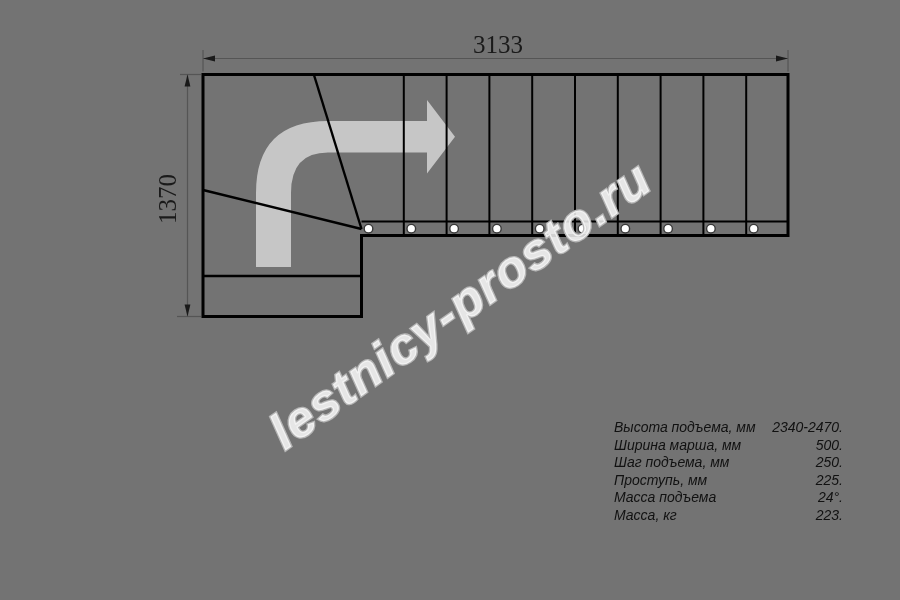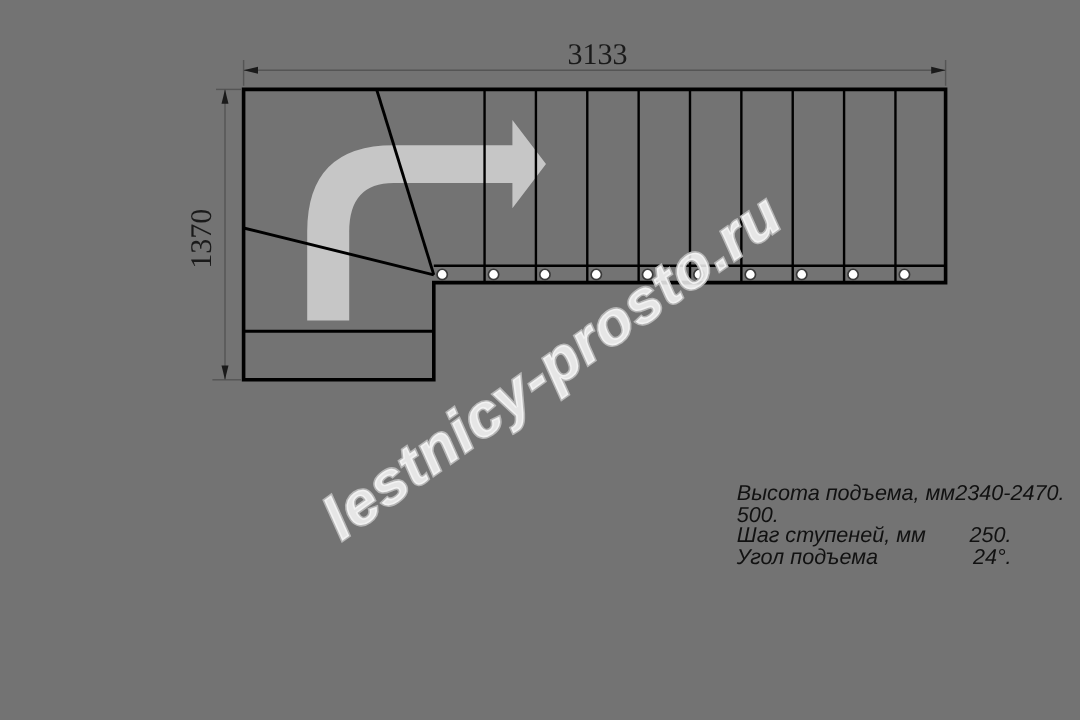--- a/index.html
+++ b/index.html
@@ -31,24 +31,24 @@
     font-weight: bold;
     font-style: italic;
     paint-order: stroke fill;
     stroke-width: 2.6px;
     fill: rgba(255,255,255,0.82);
     letter-spacing: 1px;
   }
   .spec-table {
     position: absolute;
     left: 614px;
-    top: 403px;
+    top: 419px;
     width: 229px;
     font-style: italic;
-    font-size: 18px;
+    font-size: 14px;
     line-height: 17.6px;
     color: #111111;
   }
   .spec-row {
     display: flex;
     justify-content: space-between;
     white-space: nowrap;
   }
   .spec-row .value {
     text-align: center;
@@ -117,25 +117,34 @@
 
     <text class="watermark" text-anchor="middle" dominant-baseline="central" textLength="455" lengthAdjust="spacingAndGlyphs" transform="translate(460,305) rotate(-35.5)" stroke="#b5b5b5">lestnicy-prosto.ru</text>
   </svg>
 
   <div class="spec-table">
     <div class="spec-row">
       <span class="label">Высота подъема, мм</span>
       <span class="value">2340-2470.</span>
     </div>
     <div class="spec-row">
+      <span class="label">Ширина марша, мм</span>
       <span class="value">500.</span>
     </div>
     <div class="spec-row">
-      <span class="label">Шаг ступеней, мм</span>
+      <span class="label">Шаг подъема, мм</span>
       <span class="value">250.</span>
     </div>
     <div class="spec-row">
-      <span class="label">Угол подъема</span>
+      <span class="label">Проступь, мм</span>
+      <span class="value">225.</span>
+    </div>
+    <div class="spec-row">
+      <span class="label">Масса подъема</span>
       <span class="value">24°.</span>
+    </div>
+    <div class="spec-row">
+      <span class="label">Масса, кг</span>
+      <span class="value">223.</span>
     </div>
   </div>
 
 </div>
 
 </body></html>

